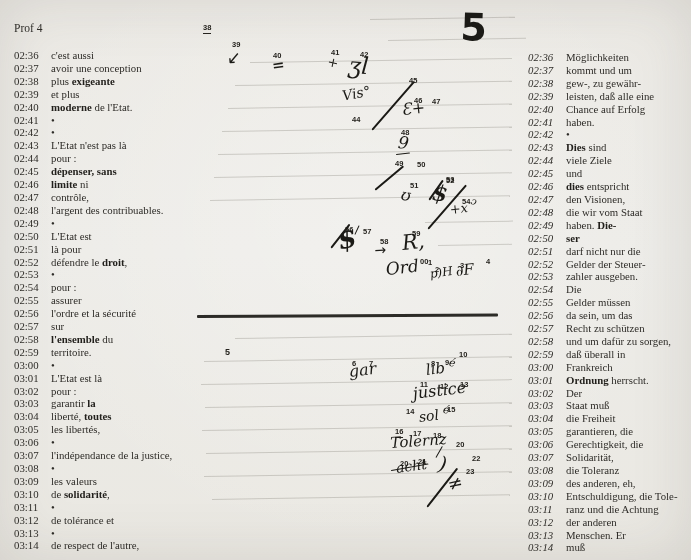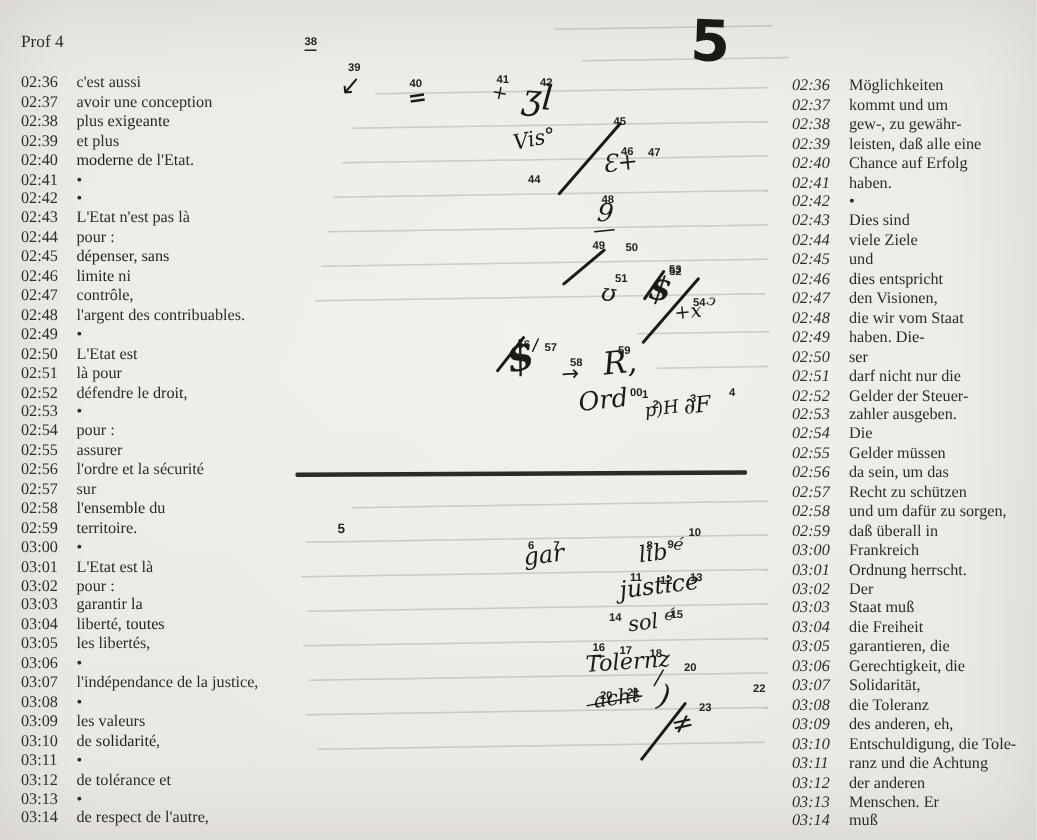--- a/index.html
+++ b/index.html
@@ -12,21 +12,21 @@
     position:absolute;inset:0;
     background:
       radial-gradient(ellipse at 50% 40%, rgba(255,255,255,.25), rgba(0,0,0,0) 70%),
       linear-gradient(180deg,#eceae5 0%, #edece8 45%, #eae8e2 100%);
     box-shadow:inset 0 0 60px rgba(96,90,78,.16);
   }
   .hdr{position:absolute;left:14px;top:22px;font-size:11.5px;color:#2e2c28;}
   .col{position:absolute;white-space:nowrap;}
   .trow{height:12.92px;font-size:10.8px;color:#2e2c28;white-space:nowrap;}
   .trow .time{display:inline-block;width:37px;color:#2e2c28;}
-  .trow .txt .b{font-weight:normal;color:#211f1b;}
+  .trow .txt .b{font-weight:bold;color:#211f1b;}
   .col-right .time{font-style:italic;width:38px;}
   .ann{
     position:absolute;font-family:"Liberation Sans",sans-serif;
     font-weight:700;font-size:7.5px;color:#25231e;line-height:1;
     transform-origin:left top;
   }
   .ann.u{border-bottom:1.3px solid #25231e;padding-bottom:1px;}
   .hand{
     position:absolute;font-family:"DejaVu Serif","DejaVu Sans",serif;
     font-style:italic;color:#1b1a16;line-height:1;transform-origin:left top;
@@ -189,21 +189,21 @@
     <span class="ann" style="left: 440px; top: 383px;">12</span>
     <span class="ann" style="left: 460px; top: 381px;">13</span>
     <span class="ann" style="left: 406px; top: 408px; text-align: right;">14</span>
     <span class="ann" style="left: 447px; top: 406px;">15</span>
     <span class="ann u" style="left: 395px; top: 428px;">16</span>
     <span class="ann" style="left: 413px; top: 430px;">17</span>
     <span class="ann" style="left: 433px; top: 432px;">18</span>
     <span class="ann" style="left: 456px; top: 441px;">20</span>
     <span class="ann" style="left: 400px; top: 460px;">20</span>
     <span class="ann" style="left: 418px; top: 458px;">21</span>
-    <span class="ann" style="left: 458px; top: 455px; padding-left: 44px;">22</span>
+    <span class="ann" style="left: 428px; top: 455px; padding-left: 44px;">22</span>
     <span class="ann" style="left: 466px; top: 468px;">23</span>
     <span class="hand bold sans" style="left: 461px; top: 8px; font-size: 38px; transform: rotate(2deg);">5</span>
     <span class="hand sans" style="left: 226px; top: 50px; font-size: 17px; transform: rotate(-5deg);">↙</span>
     <span class="hand bold" style="left: 271px; top: 59px; font-size: 15px; transform: rotate(-8deg);">=</span>
     <span class="hand" style="left: 329px; top: 55px; font-size: 13px; transform: rotate(12deg);">+</span>
     <span class="hand" style="left: 349px; top: 54px; font-size: 23px; transform: rotate(4deg);">ʒl</span>
     <span class="hand" style="left: 341px; top: 89px; font-size: 14px; transform: rotate(-11deg);">Vis°</span>
     <span class="hand" style="left: 401px; top: 102px; font-size: 16px; transform: rotate(-6deg);">Ɛ+</span>
     <span class="hand" style="left: 399px; top: 134px; font-size: 17px; transform: rotate(6deg);">9</span>
     <span class="hand" style="left: 402px; top: 187px; font-size: 16px; transform: rotate(8deg);">ʊ</span>

